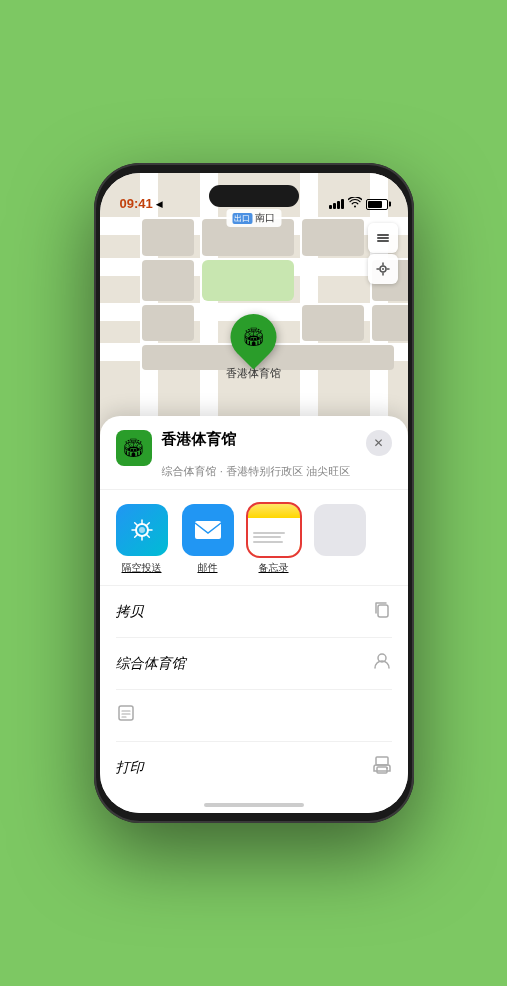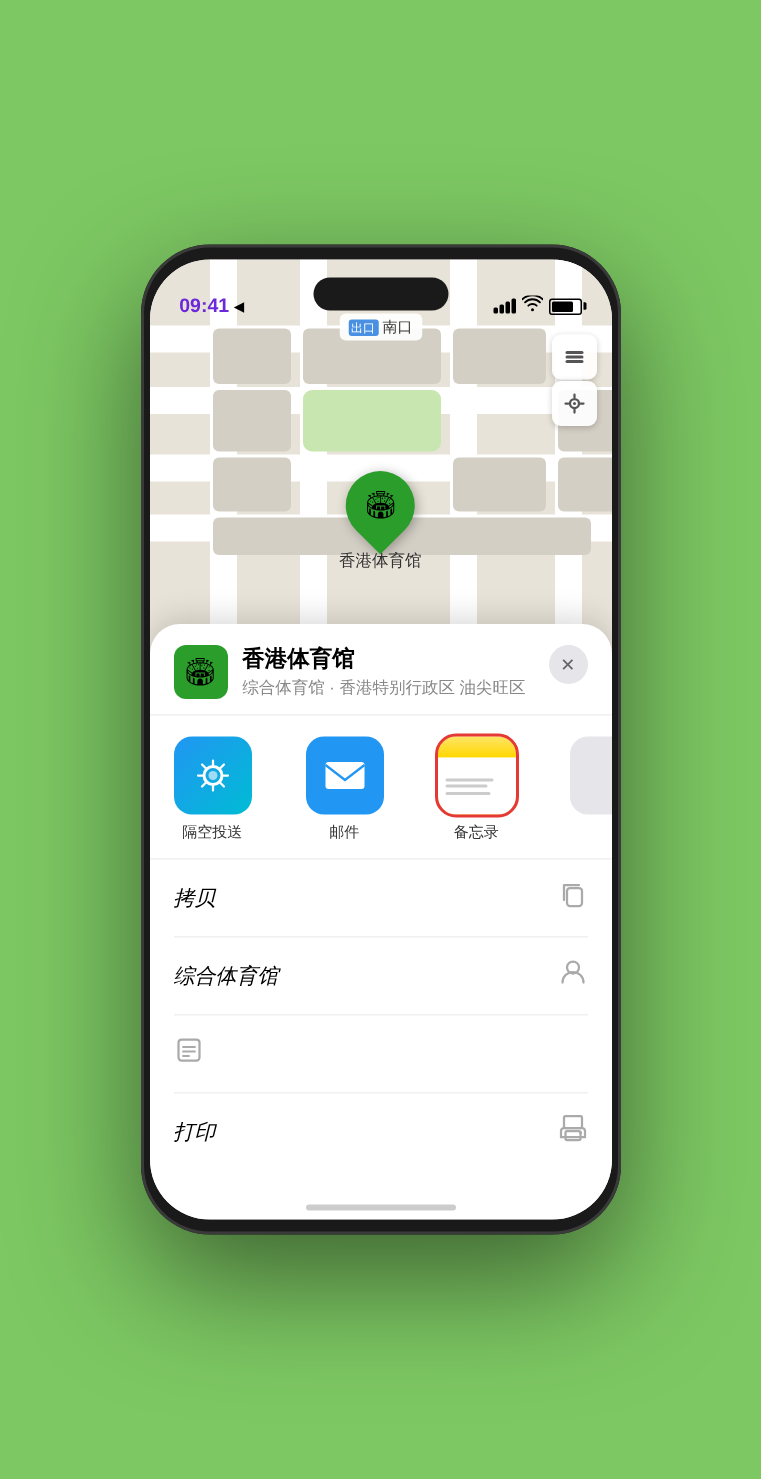--- a/index.html
+++ b/index.html
@@ -51,21 +51,21 @@
       height: 44px;
       z-index: 50;
       display: flex;
       align-items: flex-end;
       padding: 0 20px 6px;
       justify-content: space-between;
     }
     .status-time {
       font-size: 13px;
       font-weight: 600;
-      color: #6d28d9;
+      color: #c2410c;
     }
     .status-icons {
       display: flex;
       align-items: center;
       gap: 4px;
     }
     .signal-bars {
       display: flex;
       align-items: flex-end;
       gap: 1px;
@@ -255,42 +255,43 @@
       flex: 1;
     }
     .sheet-venue-name {
       font-size: 15px;
       font-weight: 600;
       color: #000;
     }
     .sheet-venue-desc {
       font-size: 11px;
       color: #888;
-      margin-top: 2px;
+      margin-top: 15px;
     }
     .sheet-close-btn {
       width: 26px;
       height: 26px;
       background: #e5e5ea;
       border-radius: 50%;
       display: flex;
       align-items: center;
       justify-content: center;
       font-size: 12px;
       color: #666;
       cursor: pointer;
       flex-shrink: 0;
     }
     
     .share-row {
       padding: 14px 10px 10px;
       display: flex;
-      gap: 24px;
+      gap: 2px;
       overflow: hidden;
       border-bottom: 1px solid #f0f0f0;
+      text-decoration: underline;
     }
     .share-item {
       display: flex;
       flex-direction: column;
       align-items: center;
       gap: 5px;
       min-width: 64px;
     }
     .share-icon {
       width: 52px;

